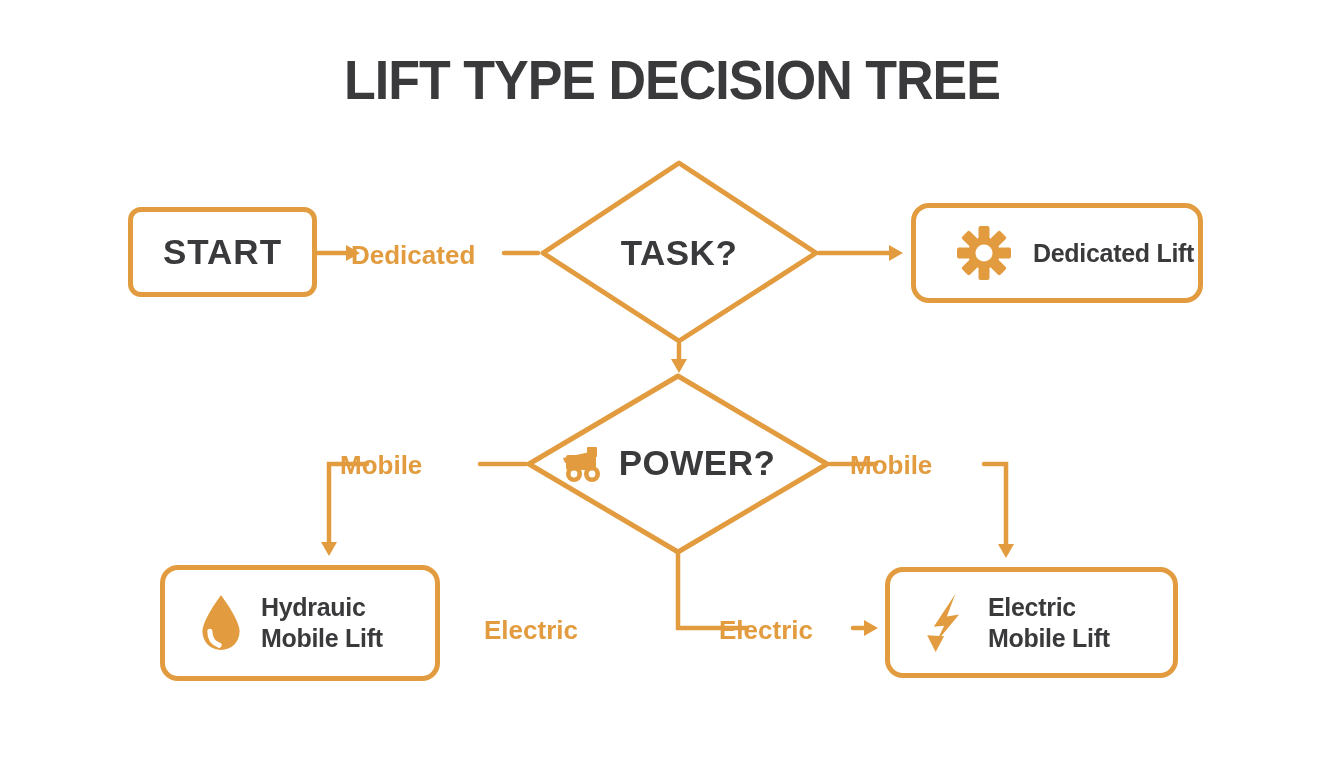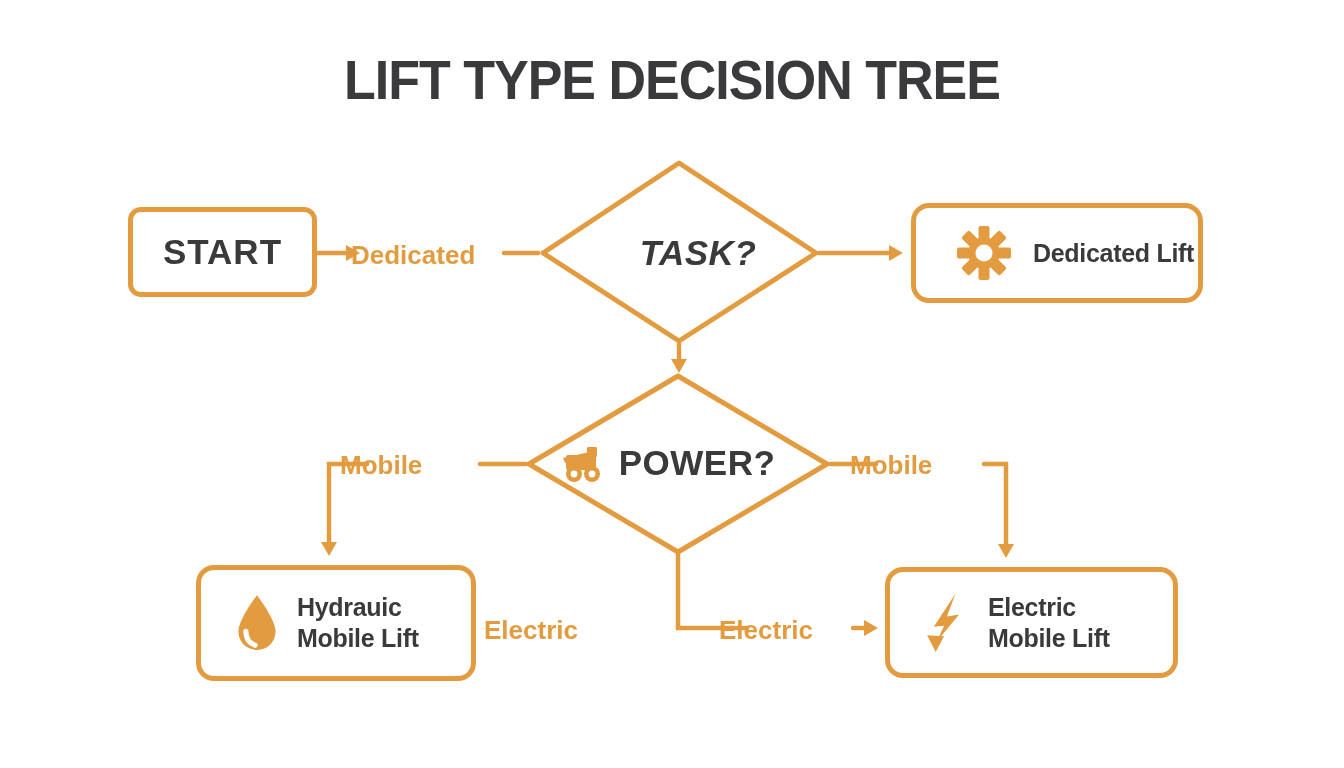--- a/index.html
+++ b/index.html
@@ -31,34 +31,34 @@
     border:5px solid var(--accent,#E29C3F);
     display:flex;align-items:center;
   }
   .start-box{
     left:128px;top:207px;width:189px;height:90px;border-radius:13px;
     justify-content:center;
     font-size:35px;font-weight:bold;letter-spacing:1px;color:var(--ink);
   }
   .result-box{border-radius:18px;}
   .dedicated-box{left:911px;top:203px;width:292px;height:100px;padding-left:41px;gap:22px;}
-  .hydraulic-box{left:160px;top:565px;width:280px;height:116px;padding-left:30px;gap:14px;margin-left:36px;}
+  .hydraulic-box{left:160px;top:565px;width:280px;height:116px;padding-left:30px;gap:14px;}
   .electric-box{left:885px;top:567px;width:293px;height:111px;padding-left:32px;gap:20px;}
 
   .node-label{
     font-size:25px;font-weight:bold;color:var(--ink);
     line-height:1.24;letter-spacing:-0.3px;
   }
 
   
   .diamond-caption{
     position:absolute;display:flex;align-items:center;justify-content:center;gap:12px;
     font-size:35px;font-weight:bold;color:var(--ink);letter-spacing:0.5px;
   }
-  .task-caption{left:598px;top:230px;width:200px;height:46px;font-style:italic;}
+  .task-caption{left:579px;top:230px;width:200px;height:46px;}
   .power-caption{left:528px;top:438px;width:280px;height:50px;}
 
   
   .edge-label{
     position:absolute;width:160px;text-align:left;
     font-size:26px;font-weight:bold;color:var(--accent,#E29C3F);
   }
   .lbl-dedicated{left:351px;top:240px;}
   .lbl-mobile-left{left:340px;top:450px;}
   .lbl-mobile-right{left:850px;top:450px;}

